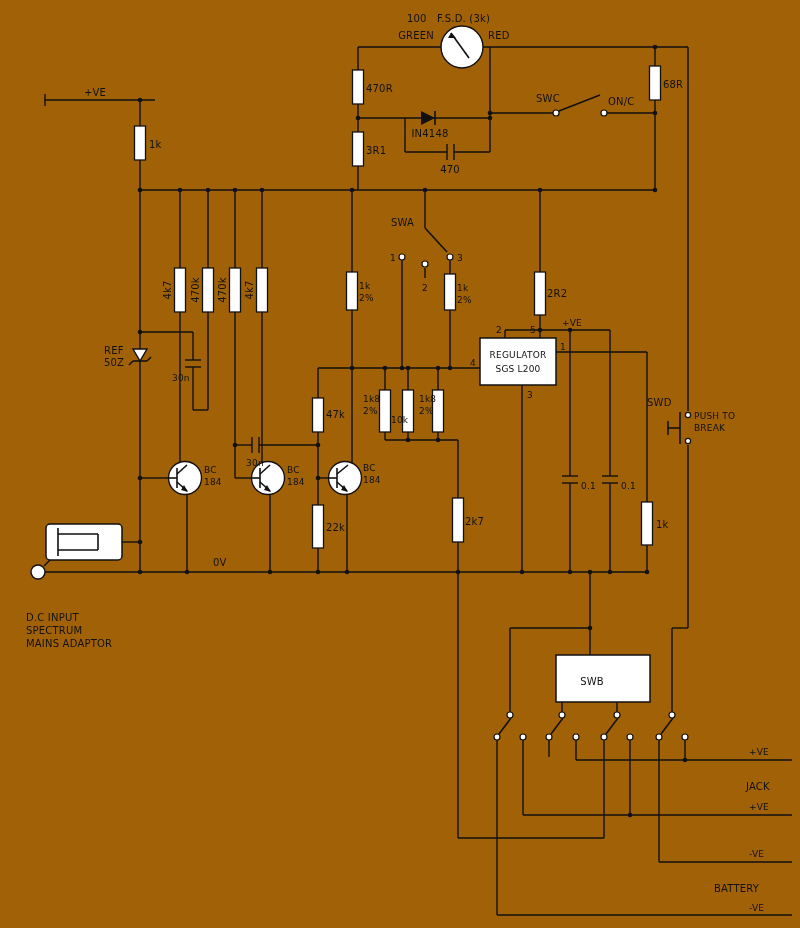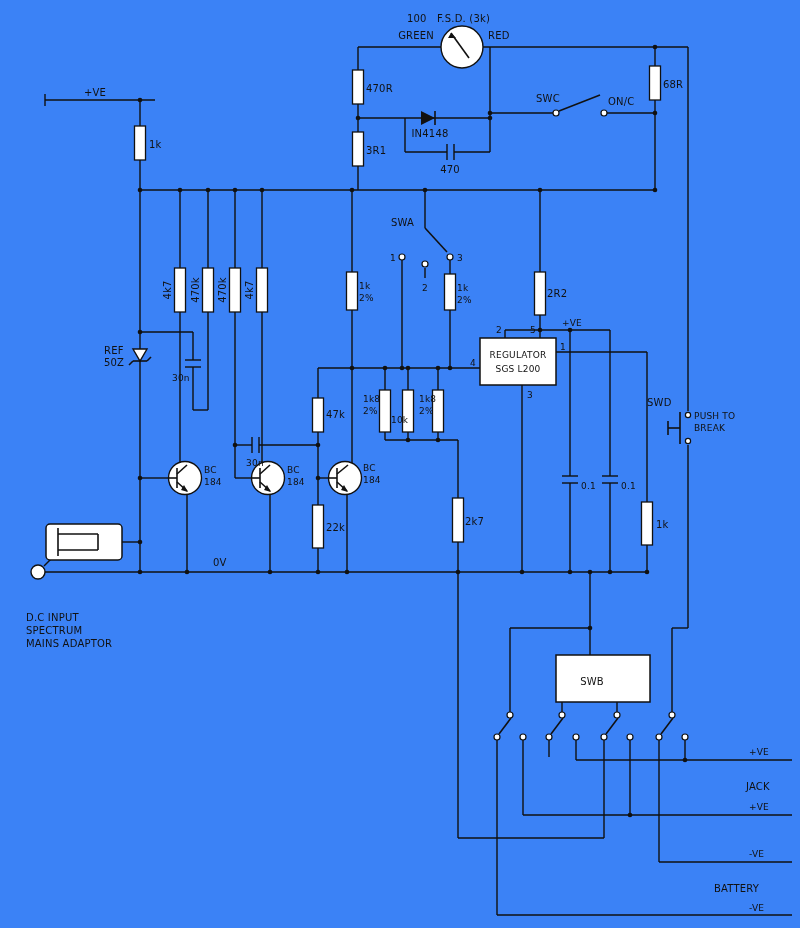--- a/index.html
+++ b/index.html
@@ -1,16 +1,16 @@
 <!DOCTYPE html>
 <html><head>
 <meta charset="utf-8">
 <style>
   html,body{margin:0;padding:0;background:#fff;}
-  .stage{width:800px;height:928px;position:relative;background:#3b82f6;}
+  .stage{width:800px;height:928px;position:relative;background:#a16207;}
   svg{display:block;}
   .w line{stroke:#111;stroke-width:1.4;}
   .blade{stroke:#111;stroke-width:1.6;}
   .body rect{fill:#fff;stroke:#111;stroke-width:1.3;}
   .sym{fill:#fff;stroke:#111;stroke-width:1.4;}
   .dots circle{fill:#111;stroke:none;}
   .pin{fill:#fff;stroke:#111;stroke-width:1.2;}
   text{fill:#111;font-family:"DejaVu Sans",sans-serif;font-size:10px;letter-spacing:.2px;}
   .s9{font-size:9px;}
   .mid{text-anchor:middle;}

